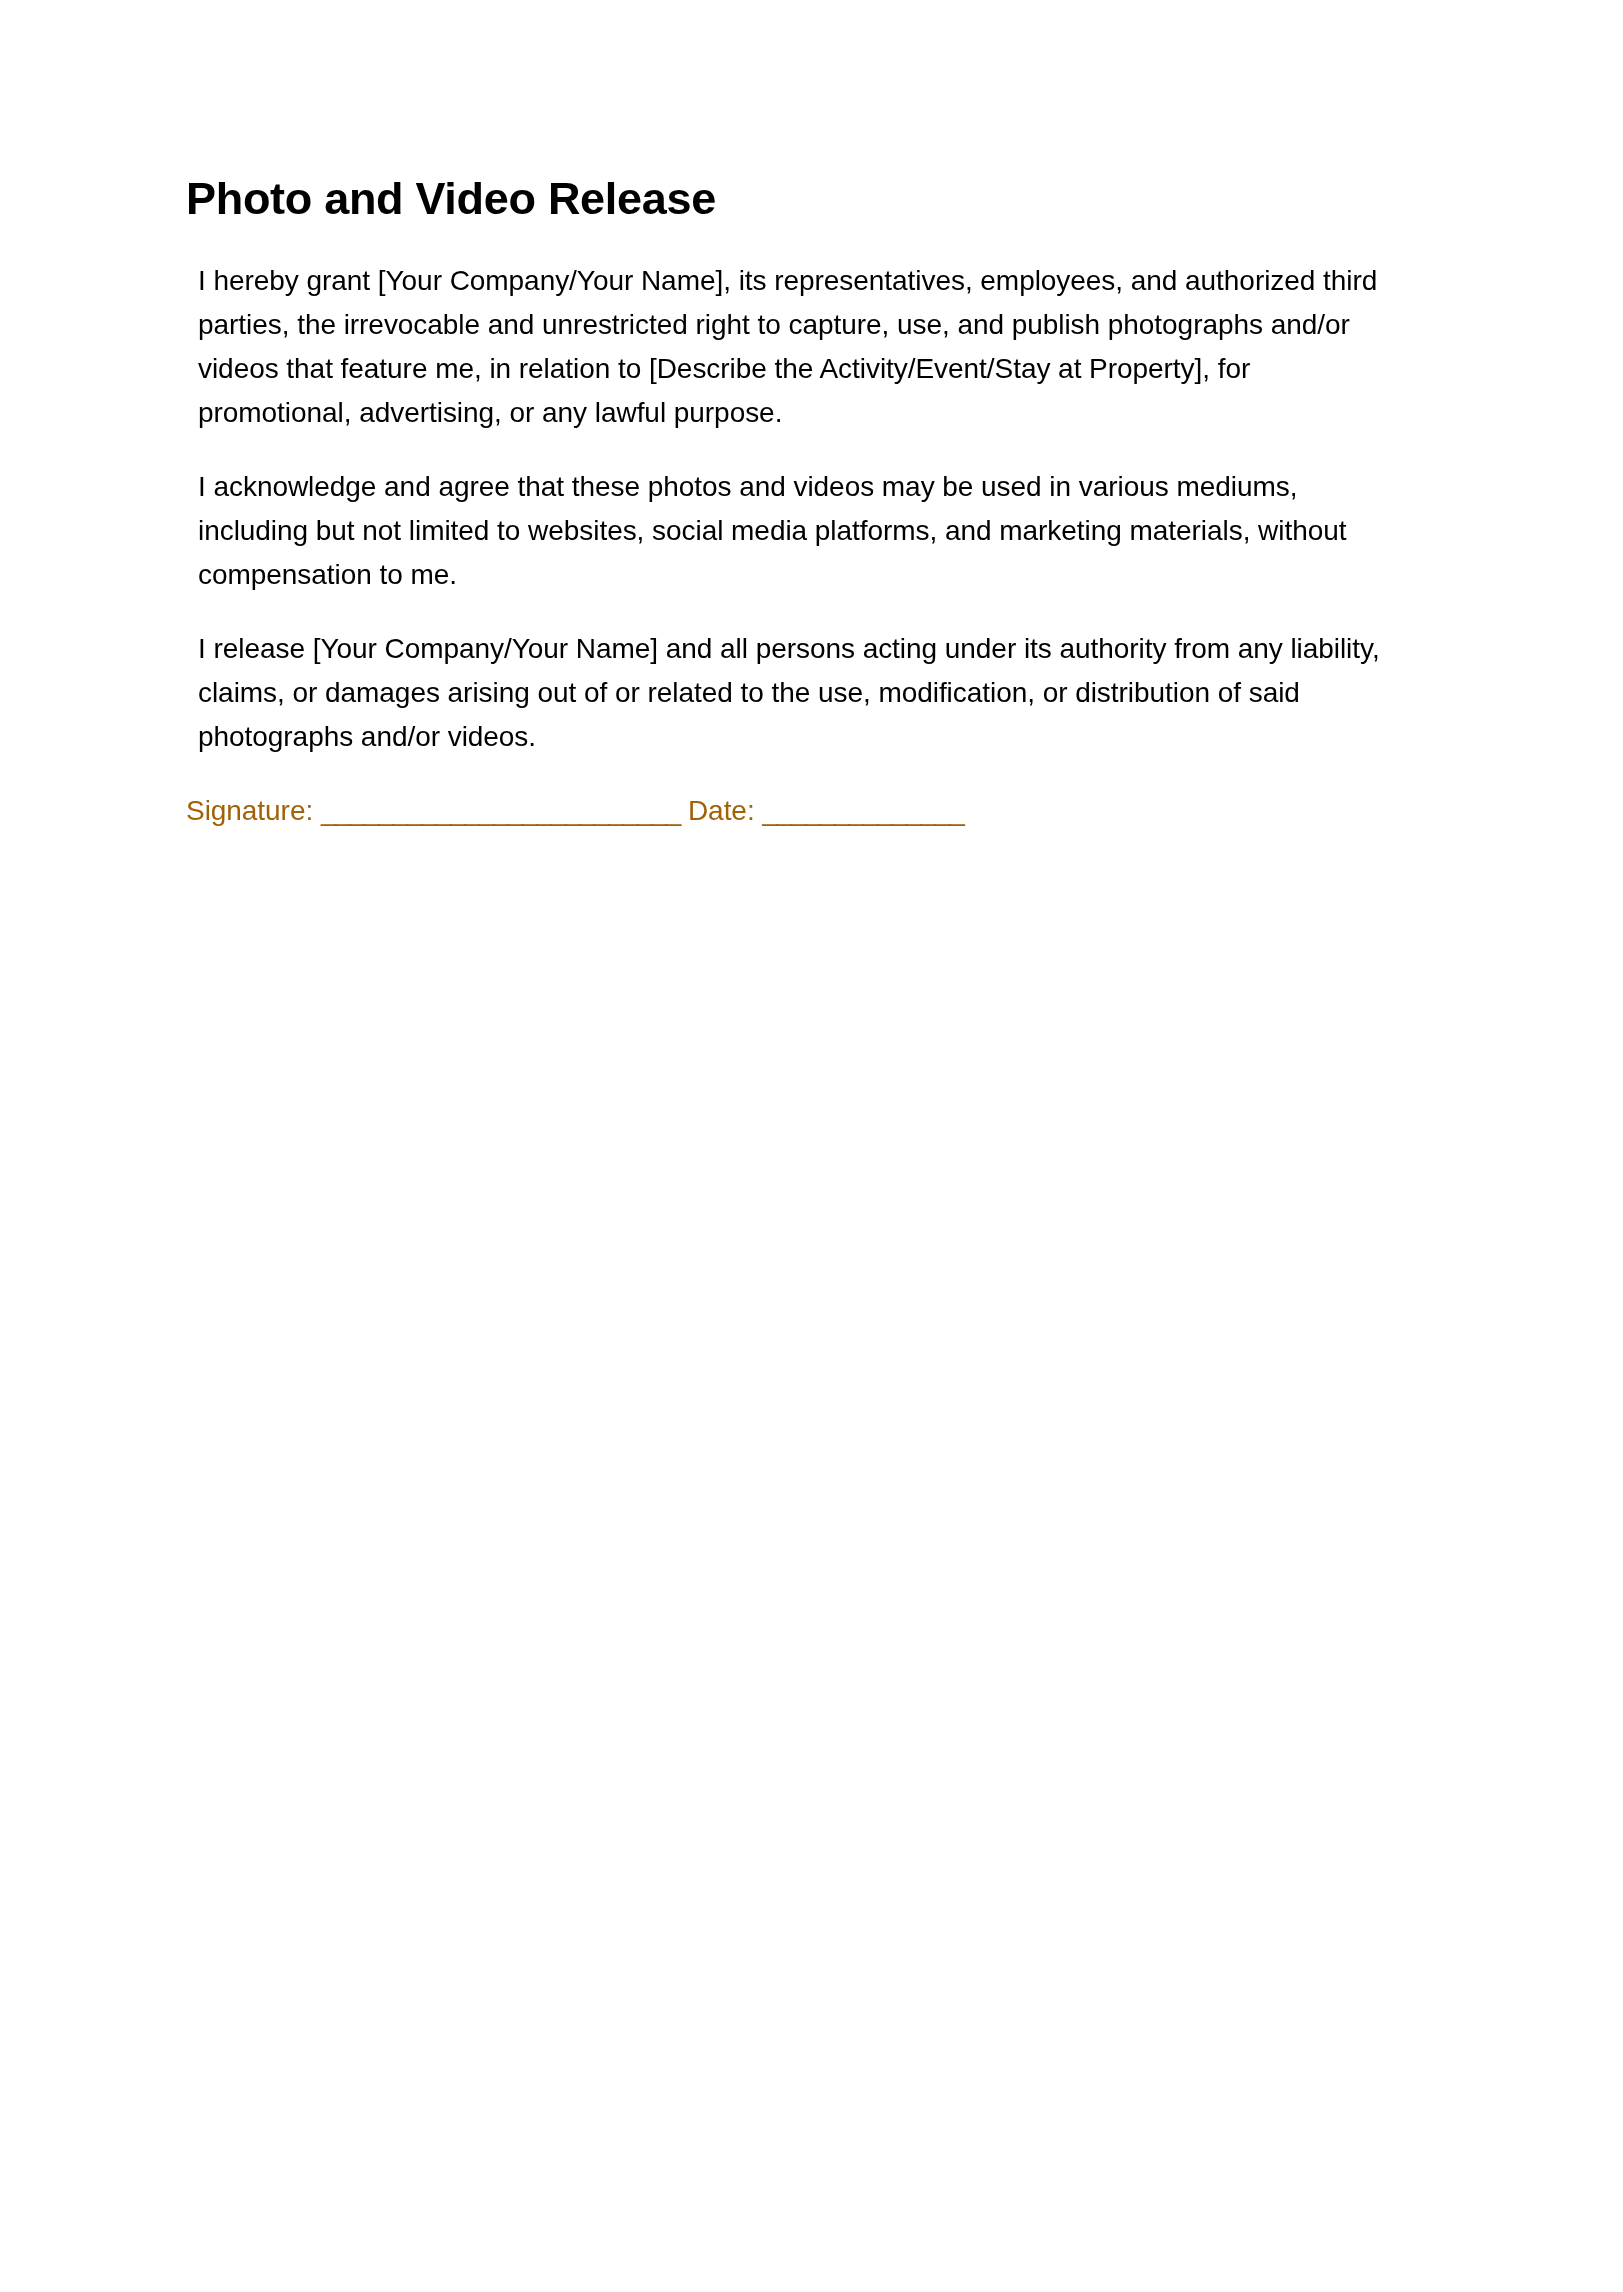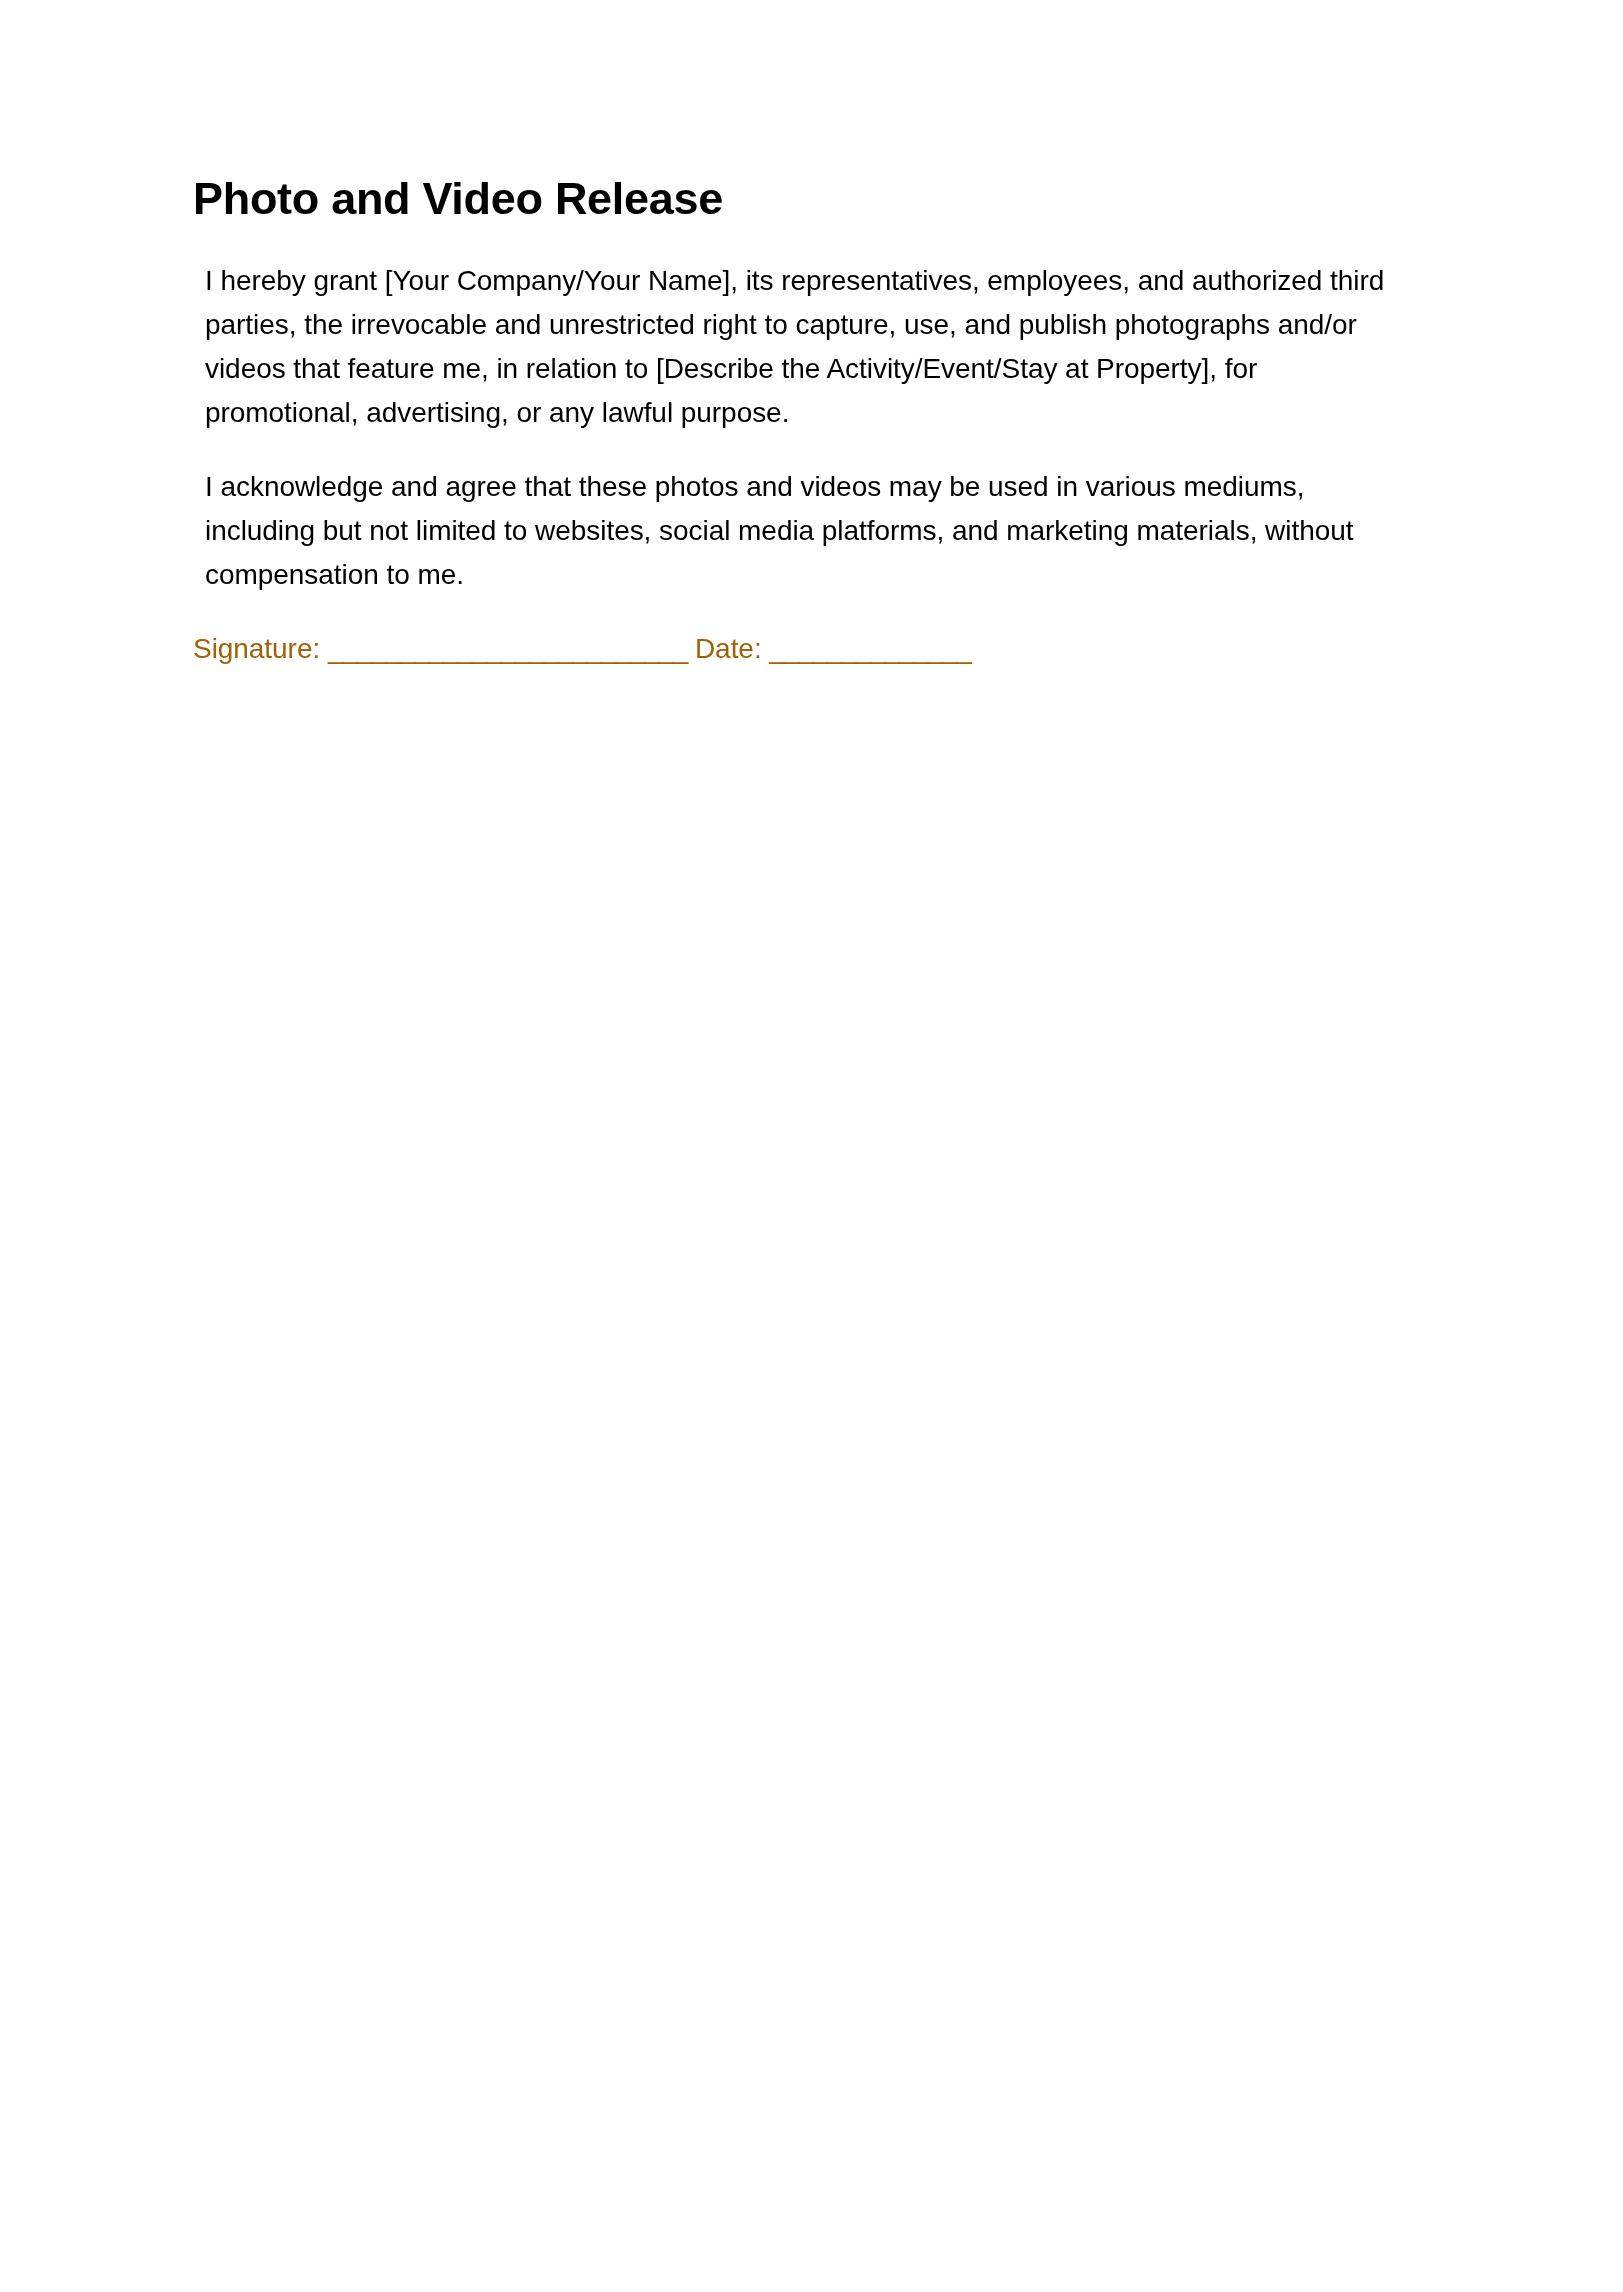--- a/index.html
+++ b/index.html
@@ -17,21 +17,21 @@
   }
   .page {
     position: relative;
     width: 1623px;
     height: 2293px;
     background: #ffffff;
     box-sizing: border-box;
   }
   .doc-body {
     position: absolute;
-    left: 193px;
+    left: 186px;
     top: 174px;
     width: 1220px;
   }
   .doc-title {
     font-size: 45px;
     font-weight: 700;
     letter-spacing: -0.3px;
     line-height: 1.12;
     margin: 0 0 35px 0;
     color: #000000;
@@ -66,18 +66,19 @@
 
 <div class="page">
   <div class="doc-body">
 
     <h1 class="doc-title">Photo and Video Release</h1>
 
     <p class="doc-paragraph">I hereby grant [Your Company/Your Name], its representatives, employees, and authorized third parties, the irrevocable and unrestricted right to capture, use, and publish photographs and/or videos that feature me, in relation to [Describe the Activity/Event/Stay at Property], for promotional, advertising, or any lawful purpose.</p>
 
     <p class="doc-paragraph">I acknowledge and agree that these photos and videos may be used in various mediums, including but not limited to websites, social media platforms, and marketing materials, without compensation to me.</p>
 
+    <p class="doc-paragraph">I release [Your Company/Your Name] and all persons acting under its authority from any liability, claims, or damages arising out of or related to the use, modification, or distribution of said photographs and/or videos.</p>
 
     <p class="signature-line"><span>Signature:</span><span> </span><span class="rule">_________________________</span><span> </span><span>Date:</span><span> </span><span class="rule">______________</span></p>
 
   </div>
 </div>
 
 
 </body></html>

